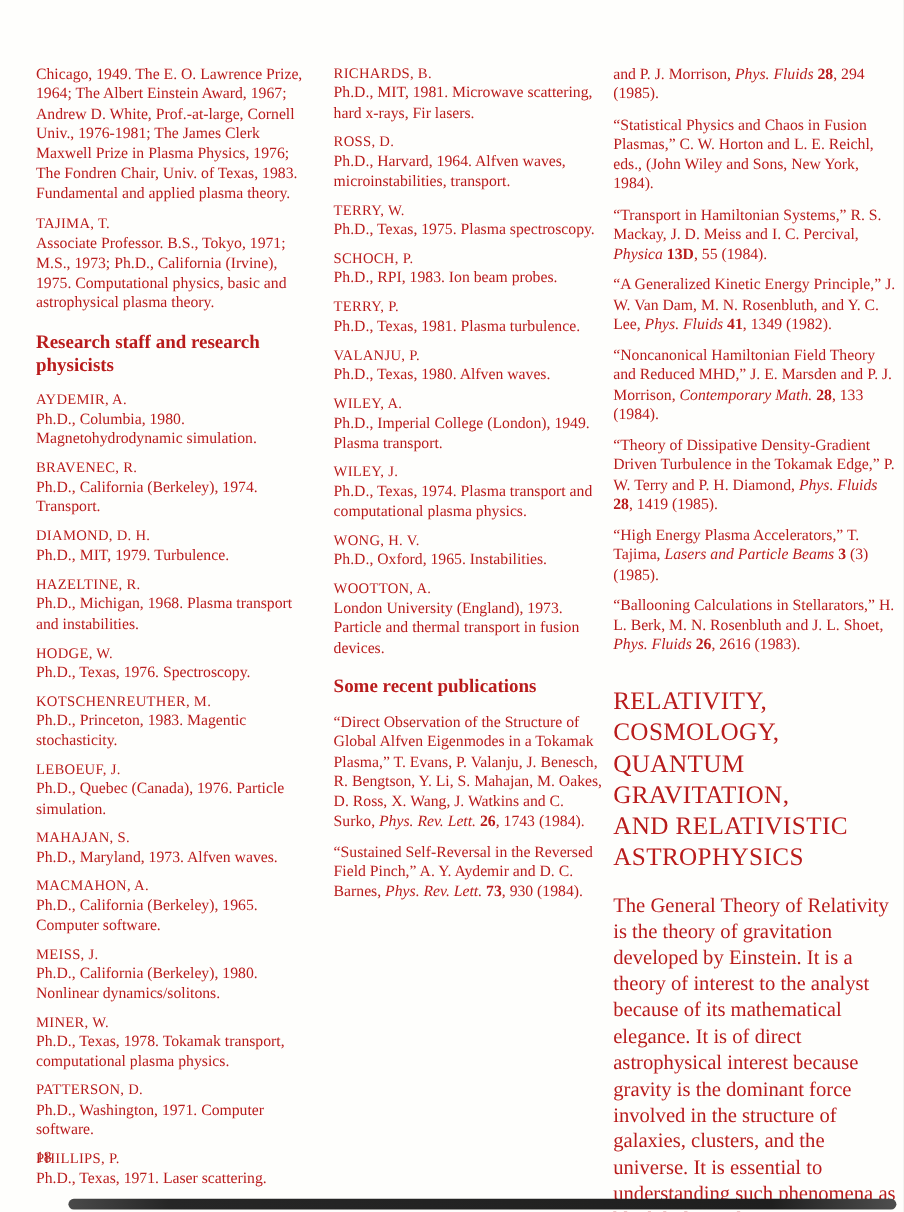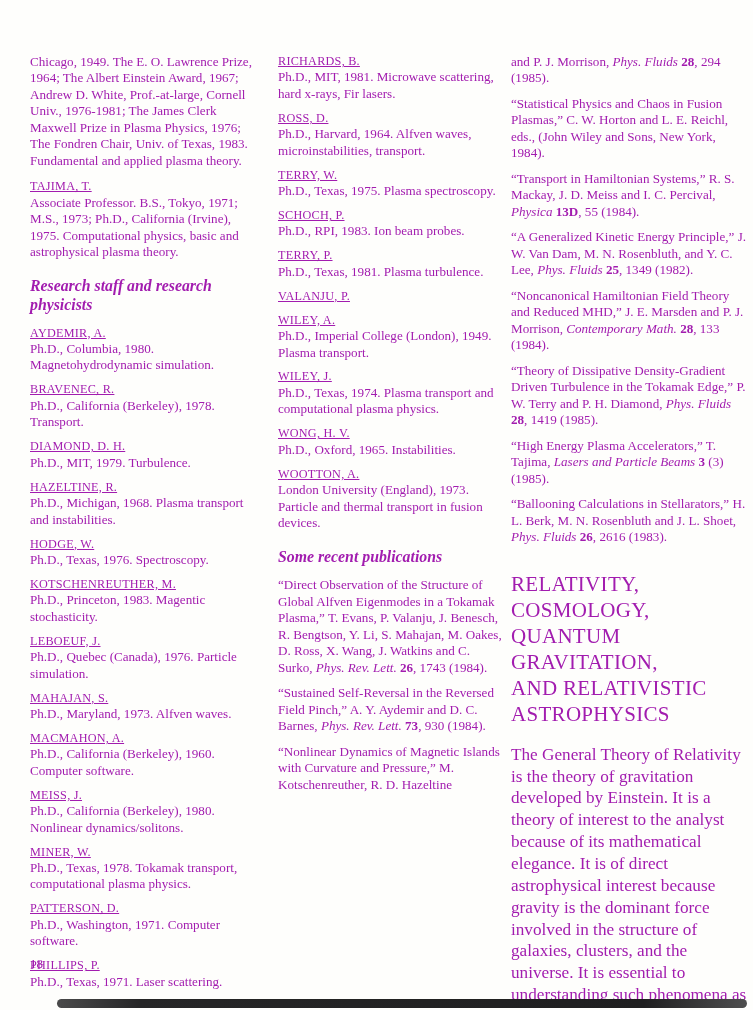--- a/index.html
+++ b/index.html
@@ -1,34 +1,33 @@
 <!DOCTYPE html>
 <html><head>
 <meta charset="utf-8">
 <style>
   html,body { margin:0; padding:0; background:#e9e9e7; }
   .page {
     position:relative; width:753px; height:1010px; margin:0 auto;
-    background:#fefefc; color:#a21caf; overflow:hidden;
+    background:#fefefc; color:#b91c1c; overflow:hidden;
     font-family:"Liberation Serif", serif;
     -webkit-font-smoothing:antialiased;
   }
   .col { position:absolute; top:54px; font-size:13.1px; line-height:1.26; }
   #col1 { left:30px;  width:232px; }
   #col2 { left:278px; width:224px; }
   #col3 { left:511px; width:236px; }
 
   .para { margin:0 0 10px; }
   .entry { margin:0 0 8.5px; }
-  .entry-name { font-size:12.2px; letter-spacing:.25px;text-decoration:underline; }
+  .entry-name { font-size:12.2px; letter-spacing:.25px; }
   .entry-bio { }
   .col-heading {
     font-weight:bold; font-size:15.8px; line-height:1.2;
     margin:16px 0 11px;
-    font-style:italic;
   }
   .pub { margin:0 0 9px; }
   .pub i { font-style:italic; }
   .pub b { font-weight:bold; }
 
   .section-heading {
     font-size:21px; line-height:1.24; letter-spacing:.3px;
     margin:25px 0 17px; white-space:pre-line; font-weight:normal;
   }
   .display-para { font-size:17.2px; line-height:1.27; margin:0; }
@@ -57,21 +56,21 @@
 
     <h2 class="col-heading">Research staff and research physicists</h2>
 
     <div>
         <div class="entry">
     <div class="entry-name">AYDEMIR, A.</div>
     <div class="entry-bio">Ph.D., Columbia, 1980. Magnetohydrodynamic simulation.</div>
   </div>
         <div class="entry">
     <div class="entry-name">BRAVENEC, R.</div>
-    <div class="entry-bio">Ph.D., California (Berkeley), 1978. Transport.</div>
+    <div class="entry-bio">Ph.D., California (Berkeley), 1974. Transport.</div>
   </div>
         <div class="entry">
     <div class="entry-name">DIAMOND, D. H.</div>
     <div class="entry-bio">Ph.D., MIT, 1979. Turbulence.</div>
   </div>
         <div class="entry">
     <div class="entry-name">HAZELTINE, R.</div>
     <div class="entry-bio">Ph.D., Michigan, 1968. Plasma transport and instabilities.</div>
   </div>
         <div class="entry">
@@ -85,21 +84,21 @@
         <div class="entry">
     <div class="entry-name">LEBOEUF, J.</div>
     <div class="entry-bio">Ph.D., Quebec (Canada), 1976. Particle simulation.</div>
   </div>
         <div class="entry">
     <div class="entry-name">MAHAJAN, S.</div>
     <div class="entry-bio">Ph.D., Maryland, 1973. Alfven waves.</div>
   </div>
         <div class="entry">
     <div class="entry-name">MACMAHON, A.</div>
-    <div class="entry-bio">Ph.D., California (Berkeley), 1960. Computer software.</div>
+    <div class="entry-bio">Ph.D., California (Berkeley), 1965. Computer software.</div>
   </div>
         <div class="entry">
     <div class="entry-name">MEISS, J.</div>
     <div class="entry-bio">Ph.D., California (Berkeley), 1980. Nonlinear dynamics/solitons.</div>
   </div>
         <div class="entry">
     <div class="entry-name">MINER, W.</div>
     <div class="entry-bio">Ph.D., Texas, 1978. Tokamak transport, computational plasma physics.</div>
   </div>
         <div class="entry">
@@ -130,20 +129,21 @@
         <div class="entry">
     <div class="entry-name">SCHOCH, P.</div>
     <div class="entry-bio">Ph.D., RPI, 1983. Ion beam probes.</div>
   </div>
         <div class="entry">
     <div class="entry-name">TERRY, P.</div>
     <div class="entry-bio">Ph.D., Texas, 1981. Plasma turbulence.</div>
   </div>
         <div class="entry">
     <div class="entry-name">VALANJU, P.</div>
+    <div class="entry-bio">Ph.D., Texas, 1980. Alfven waves.</div>
   </div>
         <div class="entry">
     <div class="entry-name">WILEY, A.</div>
     <div class="entry-bio">Ph.D., Imperial College (London), 1949. Plasma transport.</div>
   </div>
         <div class="entry">
     <div class="entry-name">WILEY, J.</div>
     <div class="entry-bio">Ph.D., Texas, 1974. Plasma transport and computational plasma physics.</div>
   </div>
         <div class="entry">
@@ -154,30 +154,29 @@
     <div class="entry-name">WOOTTON, A.</div>
     <div class="entry-bio">London University (England), 1973. Particle and thermal transport in fusion devices.</div>
   </div>
       </div>
 
     <h2 class="col-heading">Some recent publications</h2>
 
     <div>
         <p class="pub"><span>“Direct Observation of the Structure of Global Alfven Eigenmodes in a Tokamak Plasma,” T. Evans, P. Valanju, J. Benesch, R. Bengtson, Y. Li, S. Mahajan, M. Oakes, D. Ross, X. Wang, J. Watkins and C. Surko, </span><i>Phys. Rev. Lett.</i><b> 26</b><span>, 1743 (1984).</span></p>
         <p class="pub"><span>“Sustained Self-Reversal in the Reversed Field Pinch,” A. Y. Aydemir and D. C. Barnes, </span><i>Phys. Rev. Lett.</i><b> 73</b><span>, 930 (1984).</span></p>
-        <p class="pub"><span>“Nonlinear Dynamics of Magnetic Islands with Curvature and Pressure,” M. Kotschenreuther, R. D. Hazeltine</span></p>
       </div>
   </div>
 
   <div class="col" id="col3">
     <div>
         <p class="pub"><span>and P. J. Morrison, </span><i>Phys. Fluids</i><b> 28</b><span>, 294 (1985).</span></p>
         <p class="pub"><span>“Statistical Physics and Chaos in Fusion Plasmas,” C. W. Horton and L. E. Reichl, eds., (John Wiley and Sons, New York, 1984).</span></p>
         <p class="pub"><span>“Transport in Hamiltonian Systems,” R. S. Mackay, J. D. Meiss and I. C. Percival, </span><i>Physica</i><b> 13D</b><span>, 55 (1984).</span></p>
-        <p class="pub"><span>“A Generalized Kinetic Energy Principle,” J. W. Van Dam, M. N. Rosenbluth, and Y. C. Lee, </span><i>Phys. Fluids</i><b> 25</b><span>, 1349 (1982).</span></p>
+        <p class="pub"><span>“A Generalized Kinetic Energy Principle,” J. W. Van Dam, M. N. Rosenbluth, and Y. C. Lee, </span><i>Phys. Fluids</i><b> 41</b><span>, 1349 (1982).</span></p>
         <p class="pub"><span>“Noncanonical Hamiltonian Field Theory and Reduced MHD,” J. E. Marsden and P. J. Morrison, </span><i>Contemporary Math.</i><b> 28</b><span>, 133 (1984).</span></p>
         <p class="pub"><span>“Theory of Dissipative Density-Gradient Driven Turbulence in the Tokamak Edge,” P. W. Terry and P. H. Diamond, </span><i>Phys. Fluids</i><b> 28</b><span>, 1419 (1985).</span></p>
         <p class="pub"><span>“High Energy Plasma Accelerators,” T. Tajima, </span><i>Lasers and Particle Beams</i><b> 3</b><span> (3) (1985).</span></p>
         <p class="pub"><span>“Ballooning Calculations in Stellarators,” H. L. Berk, M. N. Rosenbluth and J. L. Shoet, </span><i>Phys. Fluids</i><b> 26</b><span>, 2616 (1983).</span></p>
       </div>
 
     <h2 class="section-heading">RELATIVITY, COSMOLOGY,
 QUANTUM GRAVITATION,
 AND RELATIVISTIC
 ASTROPHYSICS</h2>

